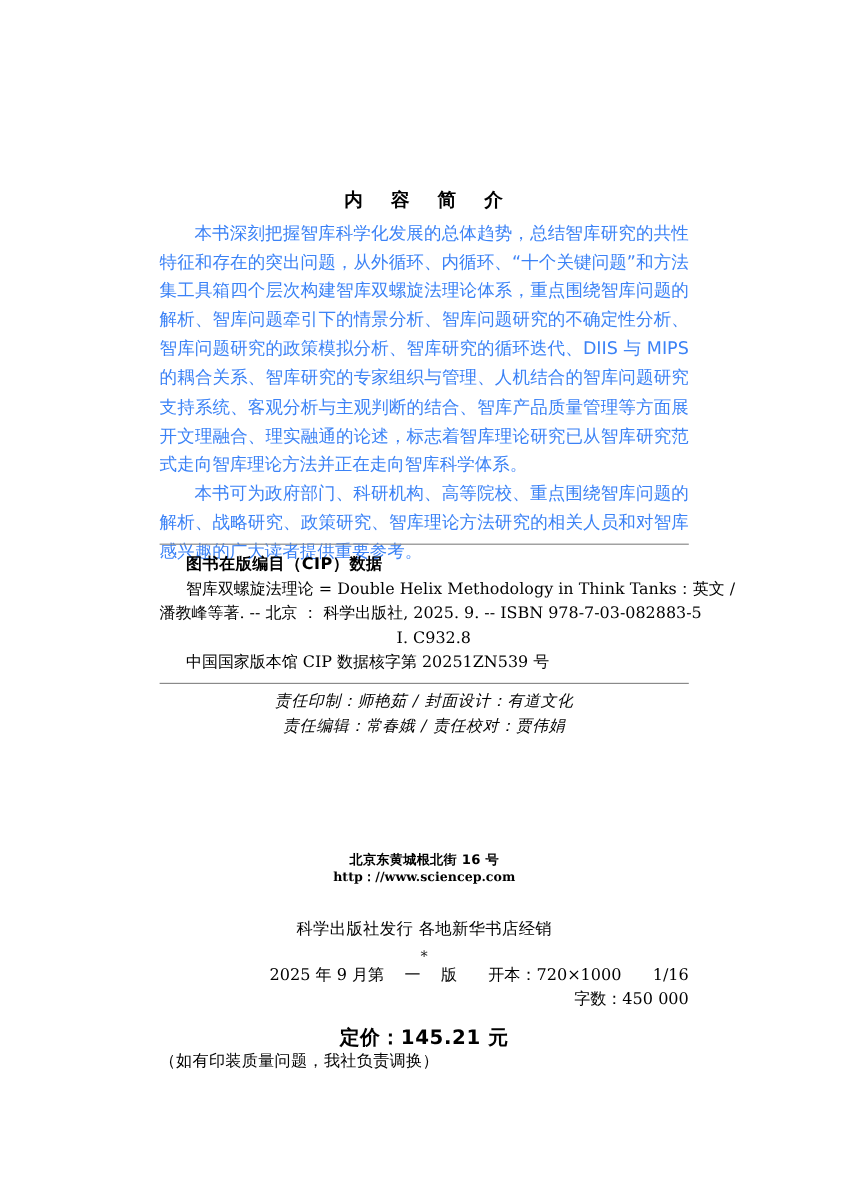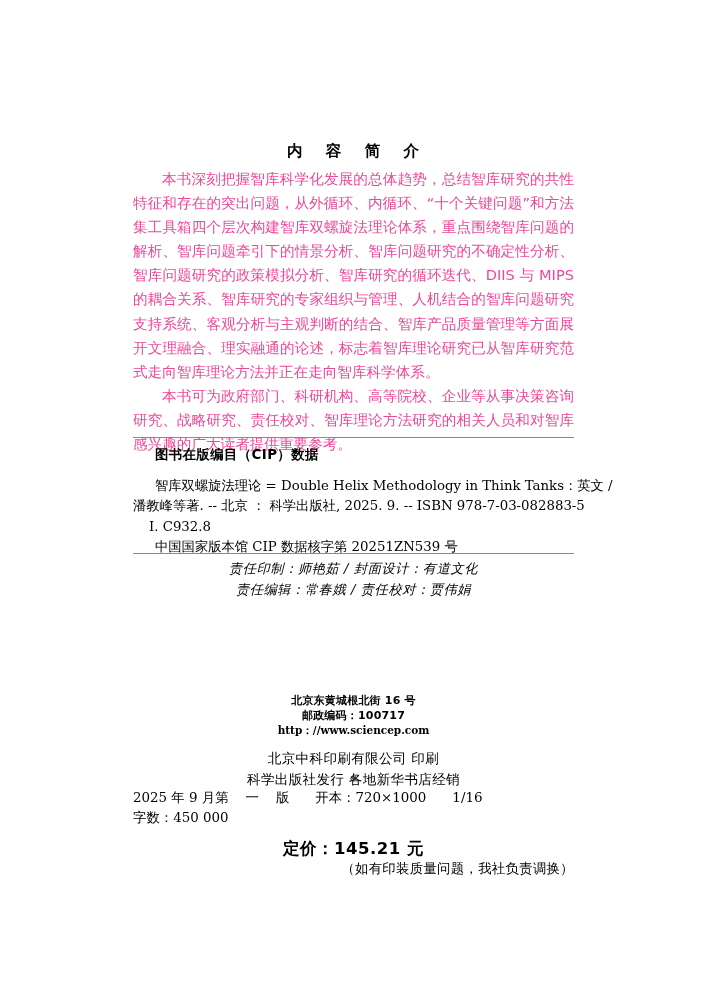--- a/index.html
+++ b/index.html
@@ -10,21 +10,21 @@
   body {
     width: 720px;
     height: 1000px;
     position: relative;
     font-family: "DejaVu Sans", "Liberation Sans", sans-serif;
     color: #000000;
     overflow: hidden;
   }
   .page {
     position: absolute;
-    left: 0; top: 0;
+    left: 0; top: 16px;
     width: 720px;
     height: 836px;
   }
 
   
   .section-title {
     position: absolute;
     left: 133px;
     top: 140px;
     width: 440px;
@@ -46,21 +46,21 @@
   }
   .abstract p {
     margin: 0;
     font-family: "DejaVu Sans", "Liberation Sans", sans-serif;
     font-size: 14.6px;
     line-height: 24.1px;
     text-align: justify;
     text-justify: inter-ideograph;
     text-indent: 29px;
     letter-spacing: 0px;
-    color: #ec4899;
+    color: #3b82f6;
   }
 
   
   .rule {
     position: absolute;
     left: 133px;
     width: 441px;
     height: 0;
     border-top: 1.4px solid #8a8a8a;
   }
@@ -87,24 +87,24 @@
     font-size: 13.3px;
     line-height: 20.4px;
     letter-spacing: 0px;
     white-space: nowrap;
   }
   .cip-body {
     font-family: "DejaVu Serif", "Liberation Serif", serif;
     font-size: 13.3px;
     line-height: 20.4px;
     text-indent: 22px;
-    margin-top: 11px;
+    margin-top: 1px;
   }
   .cip-indent1 { margin-left: 22px; }
-  .cip-indent2 { margin-left: 16px; }
+  .cip-indent2 { margin-left: 16px; text-align: center; }
 
   
   .credits {
     position: absolute;
     left: 133px;
     top: 558px;
     width: 441px;
     text-align: center;
   }
   .credits div {
@@ -183,21 +183,21 @@
     line-height: 10px;
     color: #1a1a1a;
   }
 
   
   .specs {
     position: absolute;
     left: 133px;
     top: 788px;
     width: 441px;
-    text-align: left;
+    text-align: right;
   }
   .specs-row {
     font-family: "DejaVu Serif", "Liberation Serif", serif;
     font-size: 13.4px;
     line-height: 19.6px;
     white-space: nowrap;
   }
   .specs-row .gap-m { display: inline-block; width: 17px; }
   .specs-row .gap-l { display: inline-block; width: 26px; }
 
@@ -211,37 +211,37 @@
     font-weight: bold;
     font-size: 16.5px;
     line-height: 22px;
     letter-spacing: 0.5px;
   }
   .notice {
     position: absolute;
     left: 133px;
     top: 858px;
     width: 441px;
-    text-align: right;
+    text-align: left;
     font-family: "DejaVu Serif", "Liberation Serif", serif;
     font-size: 13.4px;
     line-height: 21px;
     letter-spacing: 0.3px;
   }
 </style>
 </head>
 <body>
 
 <div class="page">
 
   <div class="section-title">内 容 简 介</div>
 
   <div class="abstract">
     <p>本书深刻把握智库科学化发展的总体趋势，总结智库研究的共性特征和存在的突出问题，从外循环、内循环、“十个关键问题”和方法集工具箱四个层次构建智库双螺旋法理论体系，重点围绕智库问题的解析、智库问题牵引下的情景分析、智库问题研究的不确定性分析、智库问题研究的政策模拟分析、智库研究的循环迭代、DIIS 与 MIPS 的耦合关系、智库研究的专家组织与管理、人机结合的智库问题研究支持系统、客观分析与主观判断的结合、智库产品质量管理等方面展开文理融合、理实融通的论述，标志着智库理论研究已从智库研究范式走向智库理论方法并正在走向智库科学体系。</p>
-    <p>本书可为政府部门、科研机构、高等院校、企业等从事决策咨询研究、战略研究、责任校对、智库理论方法研究的相关人员和对智库感兴趣的广大读者提供重要参考。</p>
+    <p>本书可为政府部门、科研机构、高等院校、重点围绕智库问题的解析、战略研究、政策研究、智库理论方法研究的相关人员和对智库感兴趣的广大读者提供重要参考。</p>
   </div>
 
   <div class="rule rule-top"></div>
   <div class="rule rule-bot"></div>
 
   <div class="cip">
     <div class="cip-head">图书在版编目（CIP）数据</div>
     <div class="cip-body">
       <span class="cip-line">智库双螺旋法理论 = Double Helix Methodology in Think Tanks：英文 /</span>
     </div>
@@ -250,26 +250,24 @@
     <div class="cip-line cip-indent1">中国国家版本馆 CIP 数据核字第 20251ZN539 号</div>
   </div>
 
   <div class="credits">
     <div>责任印制：师艳茹 / 封面设计：有道文化</div>
     <div>责任编辑：常春娥 / 责任校对：贾伟娟</div>
   </div>
 
   <div class="imprint">
     <div class="imprint-addr">北京东黄城根北街 16 号</div>
-    <div class="imprint-addr">邮政编码：100717</div>
     <div class="imprint-url">http：//www.sciencep.com</div>
   </div>
 
   <div class="printer">
-    <div>北京中科印刷有限公司  印刷</div>
     <div>科学出版社发行   各地新华书店经销</div>
   </div>
 
   <div class="star">*</div>
 
   <div class="specs">
     <div class="specs-row">
       <span>2025 年 9 月第</span><span class="gap-m"></span><span>一</span><span class="gap-m"></span><span>版</span><span class="gap-l"></span><span>开本：</span><span>720×1000</span><span class="gap-l"></span><span>1/16</span>
     </div>
     <div class="specs-row">

